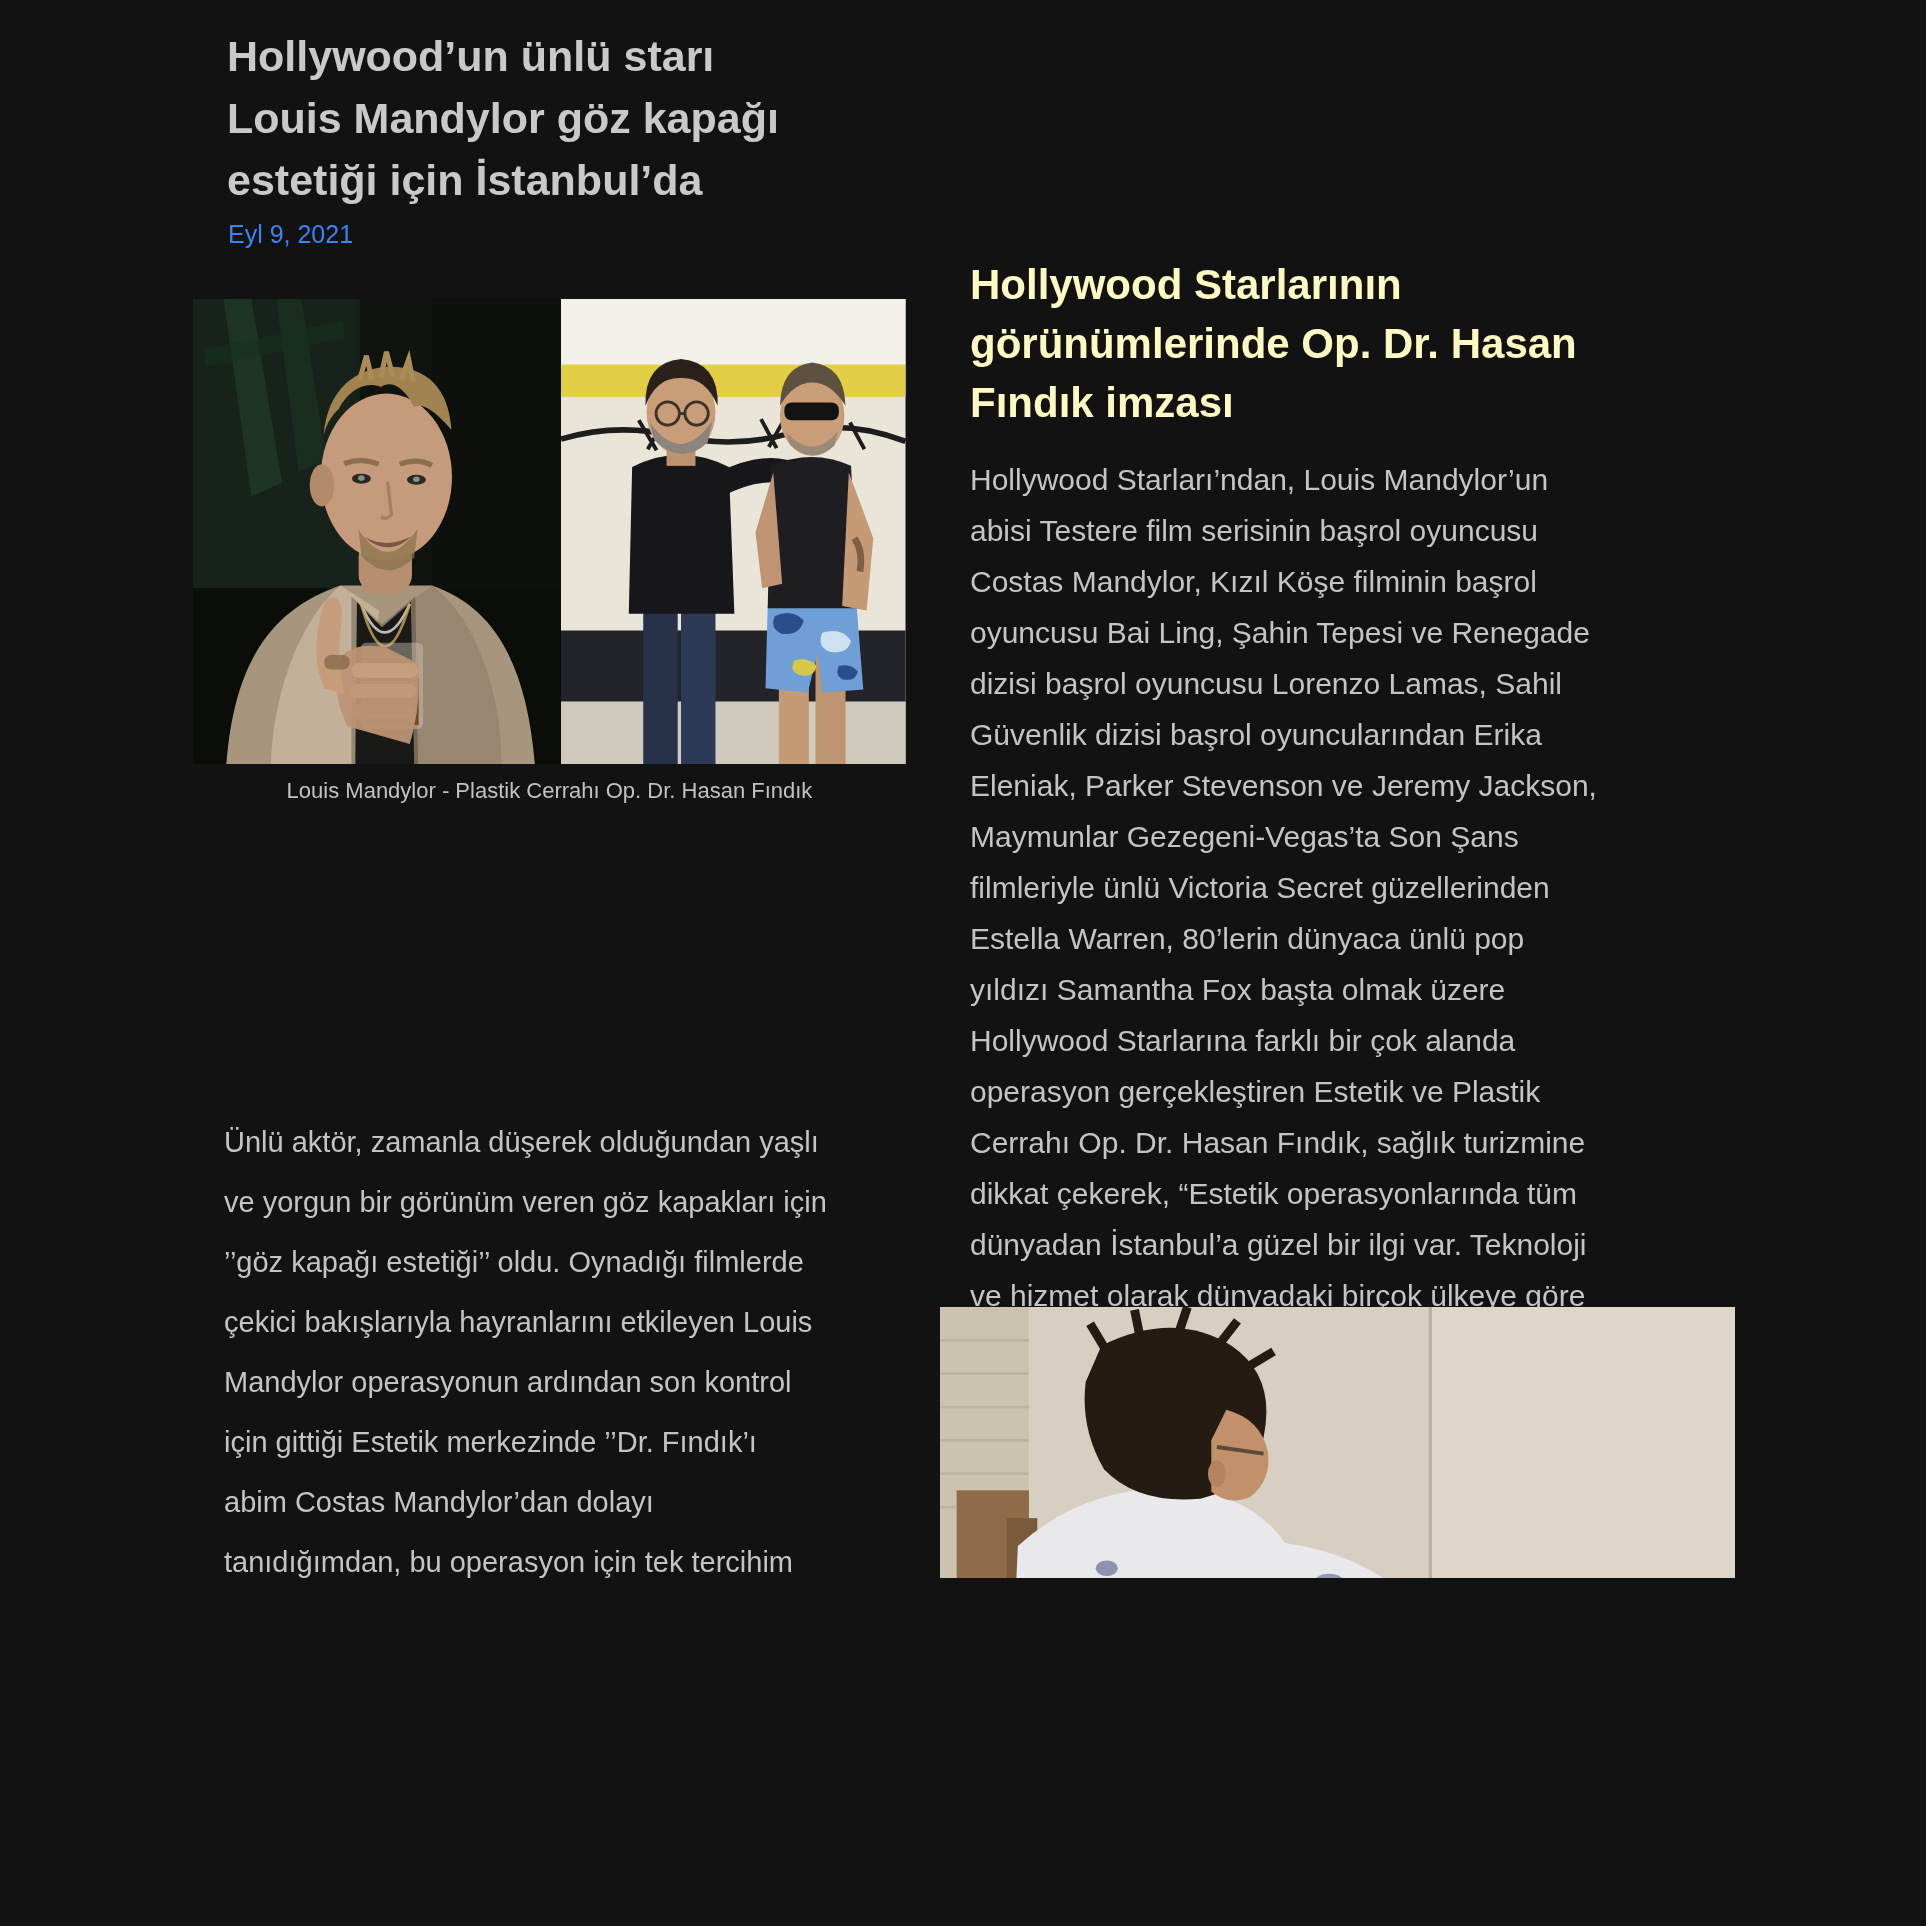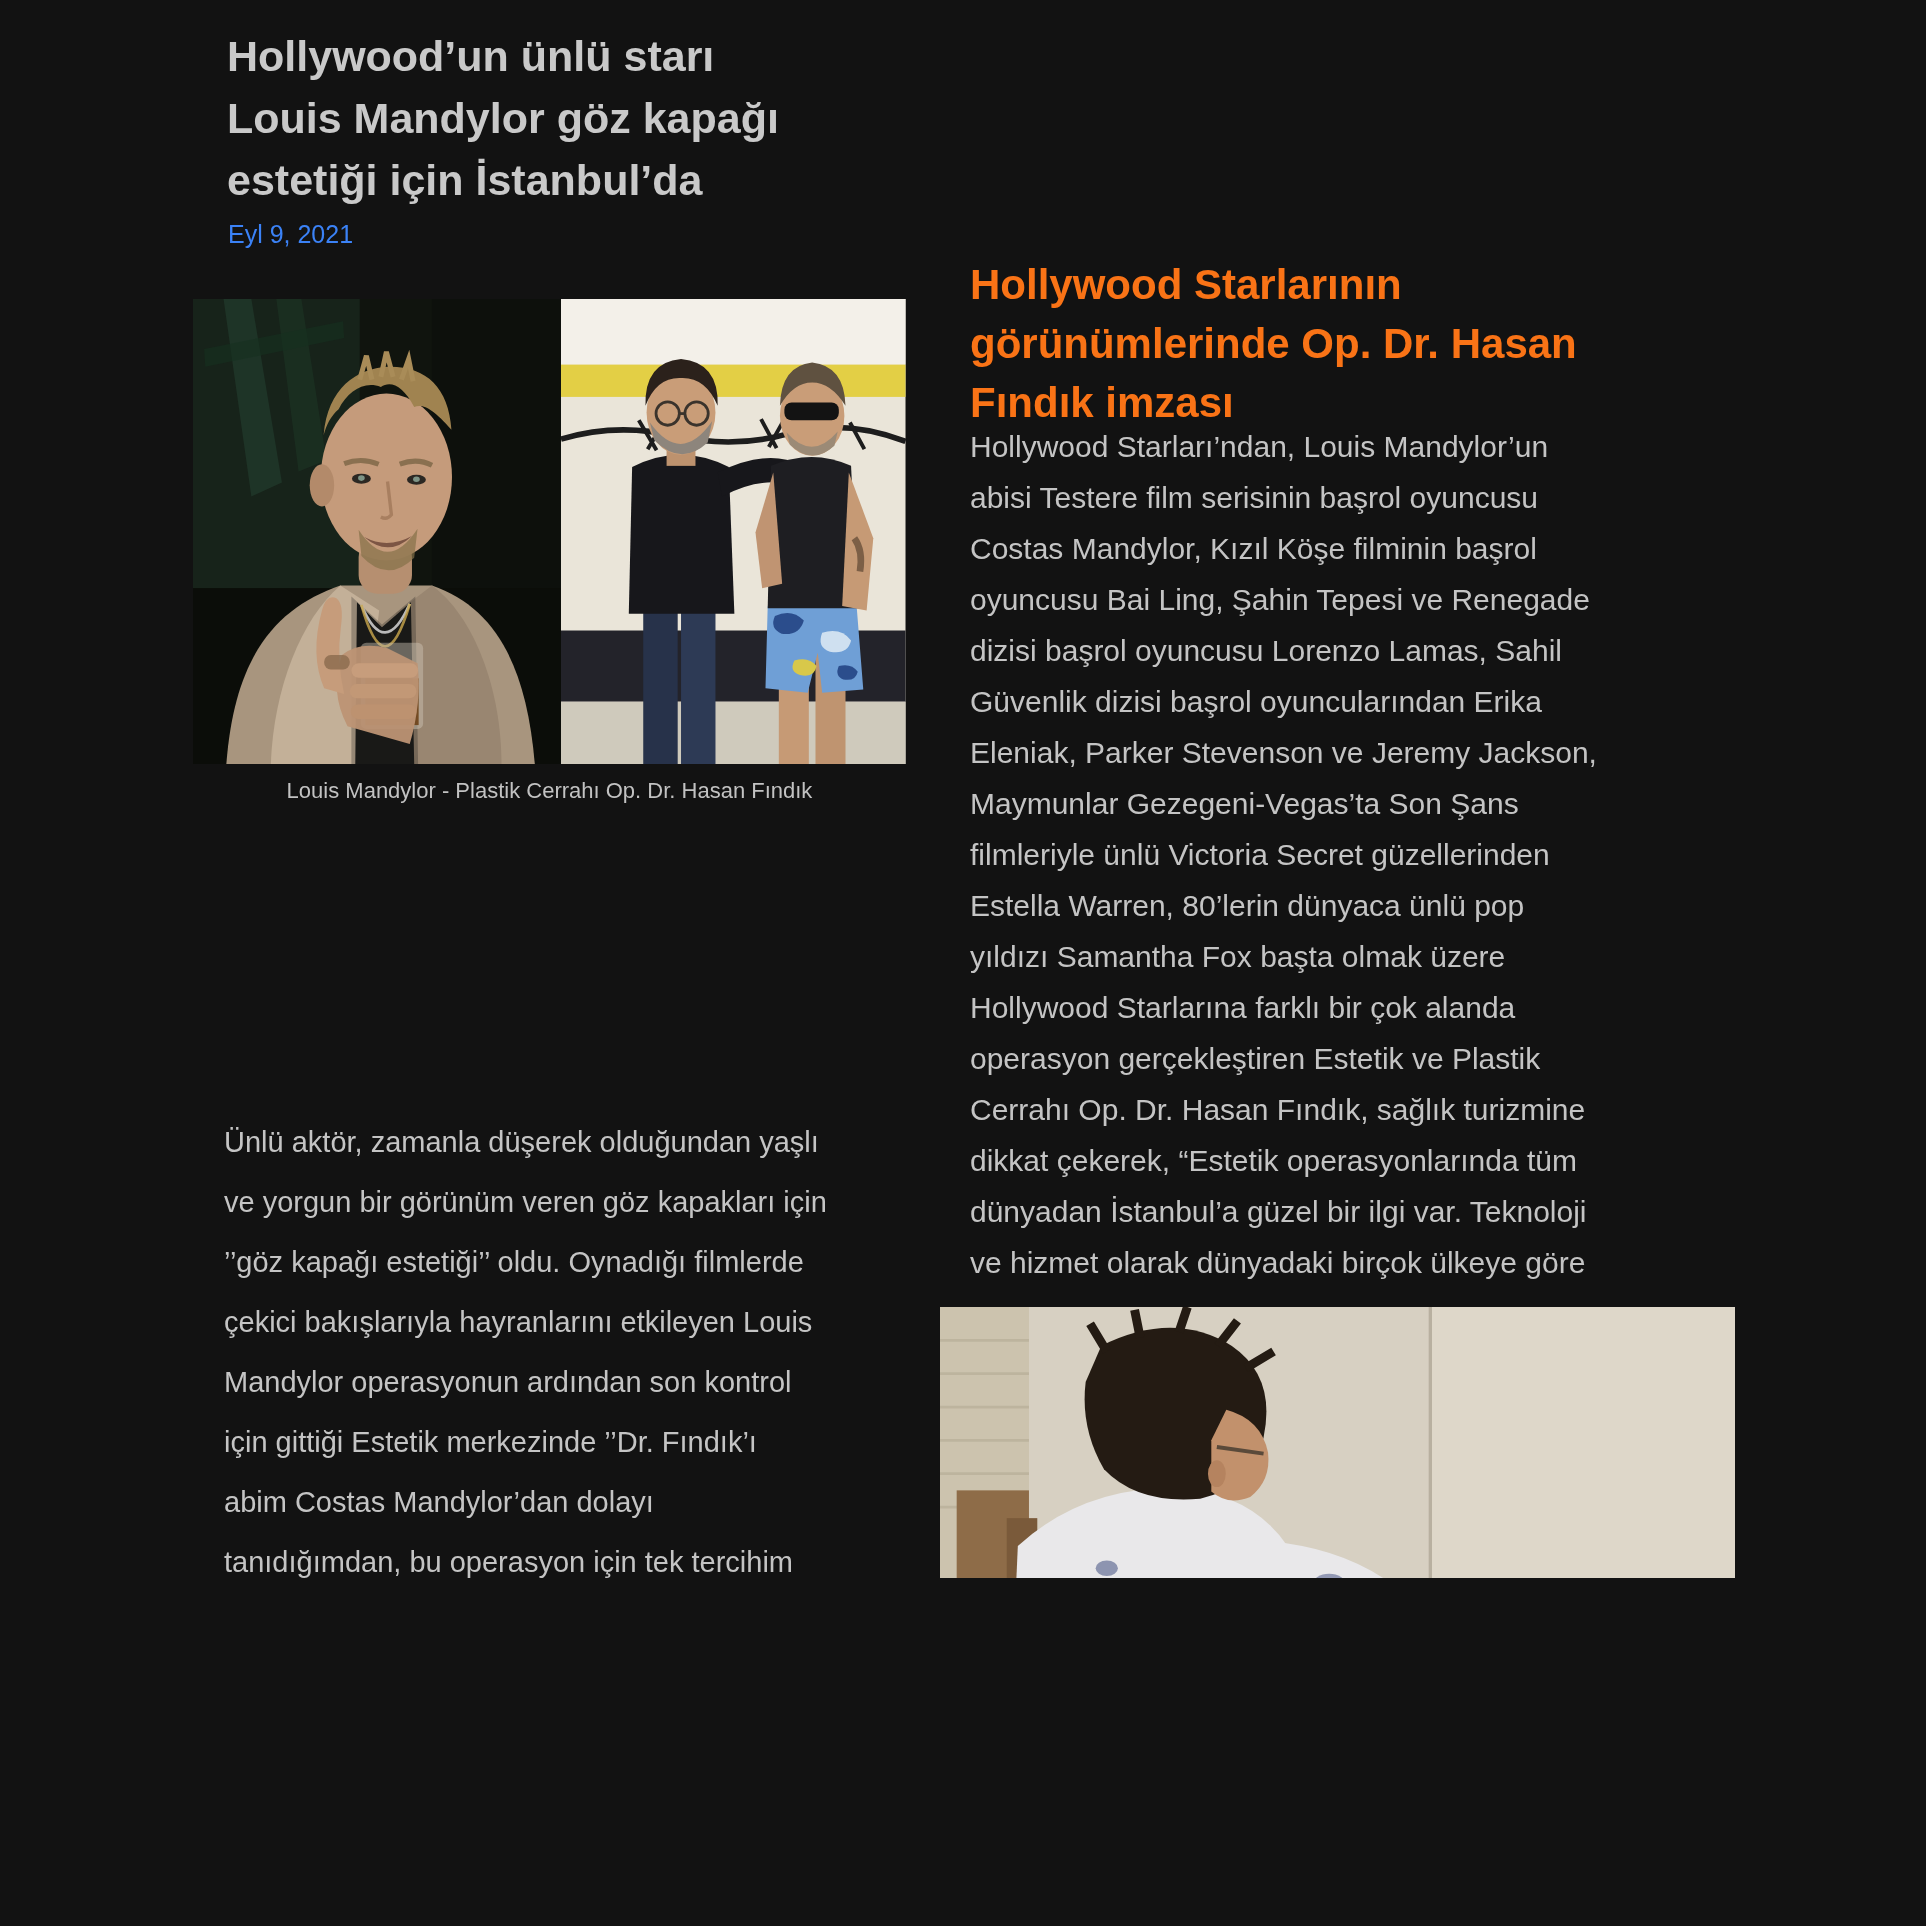--- a/index.html
+++ b/index.html
@@ -12,22 +12,22 @@
   }
   .txt{position:absolute;white-space:pre-line;}
   .title{left:227px;top:24.5px;font-size:43px;font-weight:700;line-height:62px;color:#c9c9c9;}
   .date{left:228px;top:219px;font-size:25px;line-height:30px;color:#3b82f6;}
   .photo-pair{position:absolute;left:193px;top:299px;width:713px;height:465px;display:flex;}
   .photo-pair svg{display:block;height:465px;}
   .caption{left:193px;top:777px;width:713px;text-align:center;font-size:22px;line-height:27px;color:#c2c2c2;}
   .subhead{left:224px;top:830px;font-size:32px;font-weight:700;line-height:61px;color:#d2d2d2;}
   .lead{left:224px;top:1112px;font-size:29px;line-height:60px;color:#c4c4c4;}
   .rpara1{left:970px;top:2.2px;font-size:30px;line-height:53px;color:#c4c4c4;}
-  .rhead{left:970px;top:255px;font-size:42px;font-weight:700;line-height:59px;color:#f97316;}
-  .rpara2{left:970px;top:421px;font-size:30px;line-height:51px;color:#c4c4c4;}
+  .rhead{left:970px;top:255px;font-size:42px;font-weight:700;line-height:59px;color:#fef9c3;}
+  .rpara2{left:970px;top:454px;font-size:30px;line-height:51px;color:#c4c4c4;}
   .photo-exam{position:absolute;left:940px;top:1307px;width:795px;height:619px;}
   .photo-exam svg{display:block;}
 </style>
 </head>
 <body>
 
 <div id="canvas">
 
   <div class="txt title">Hollywood’un ünlü starı
 Louis Mandylor göz kapağı

